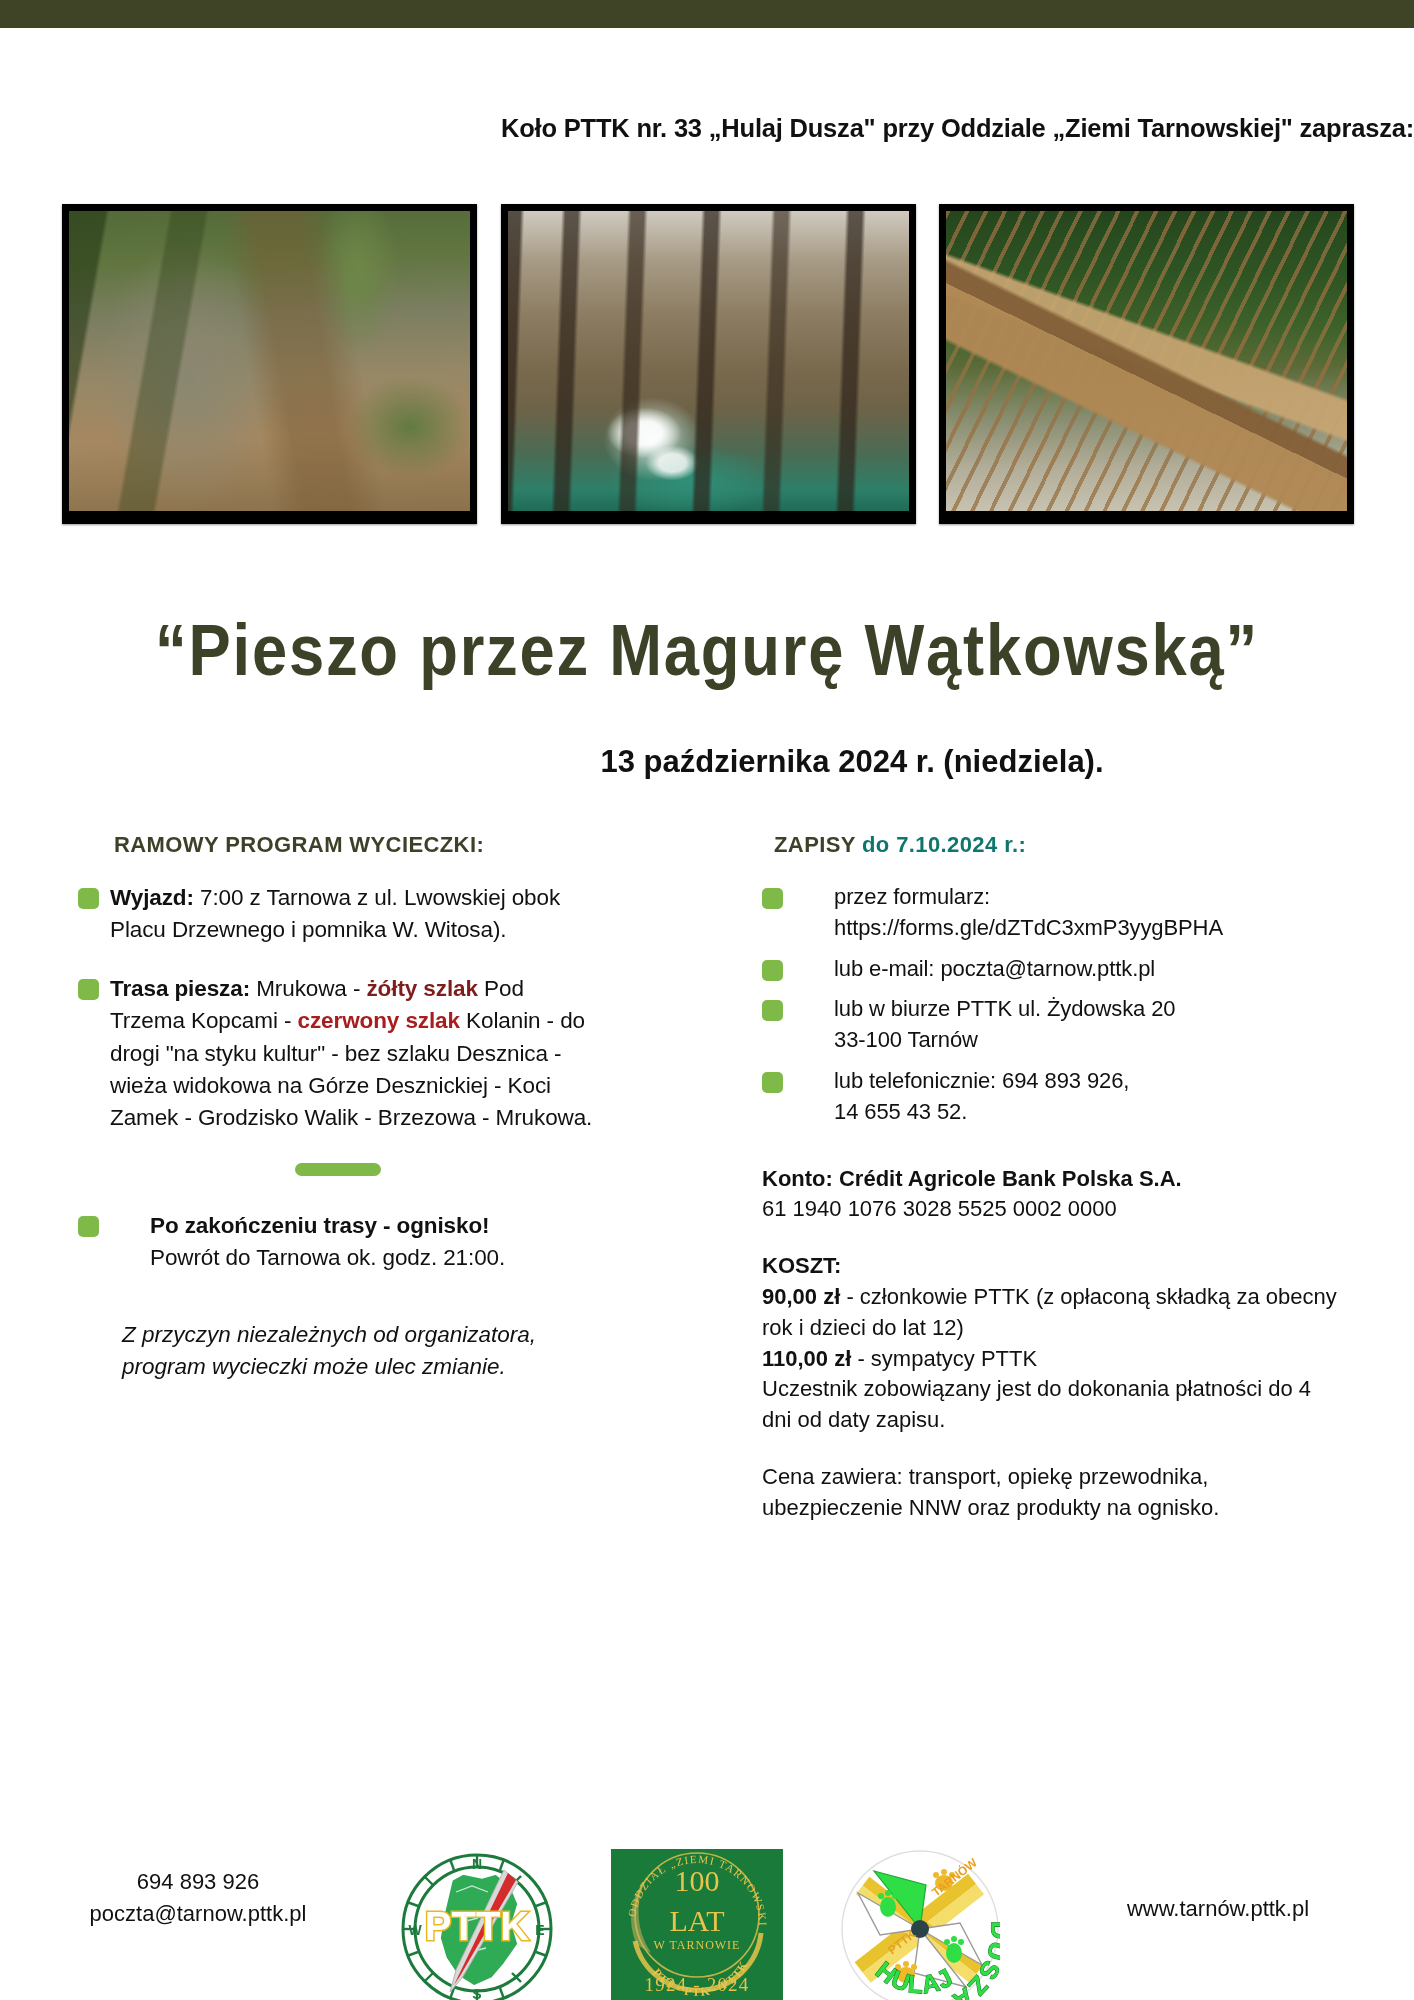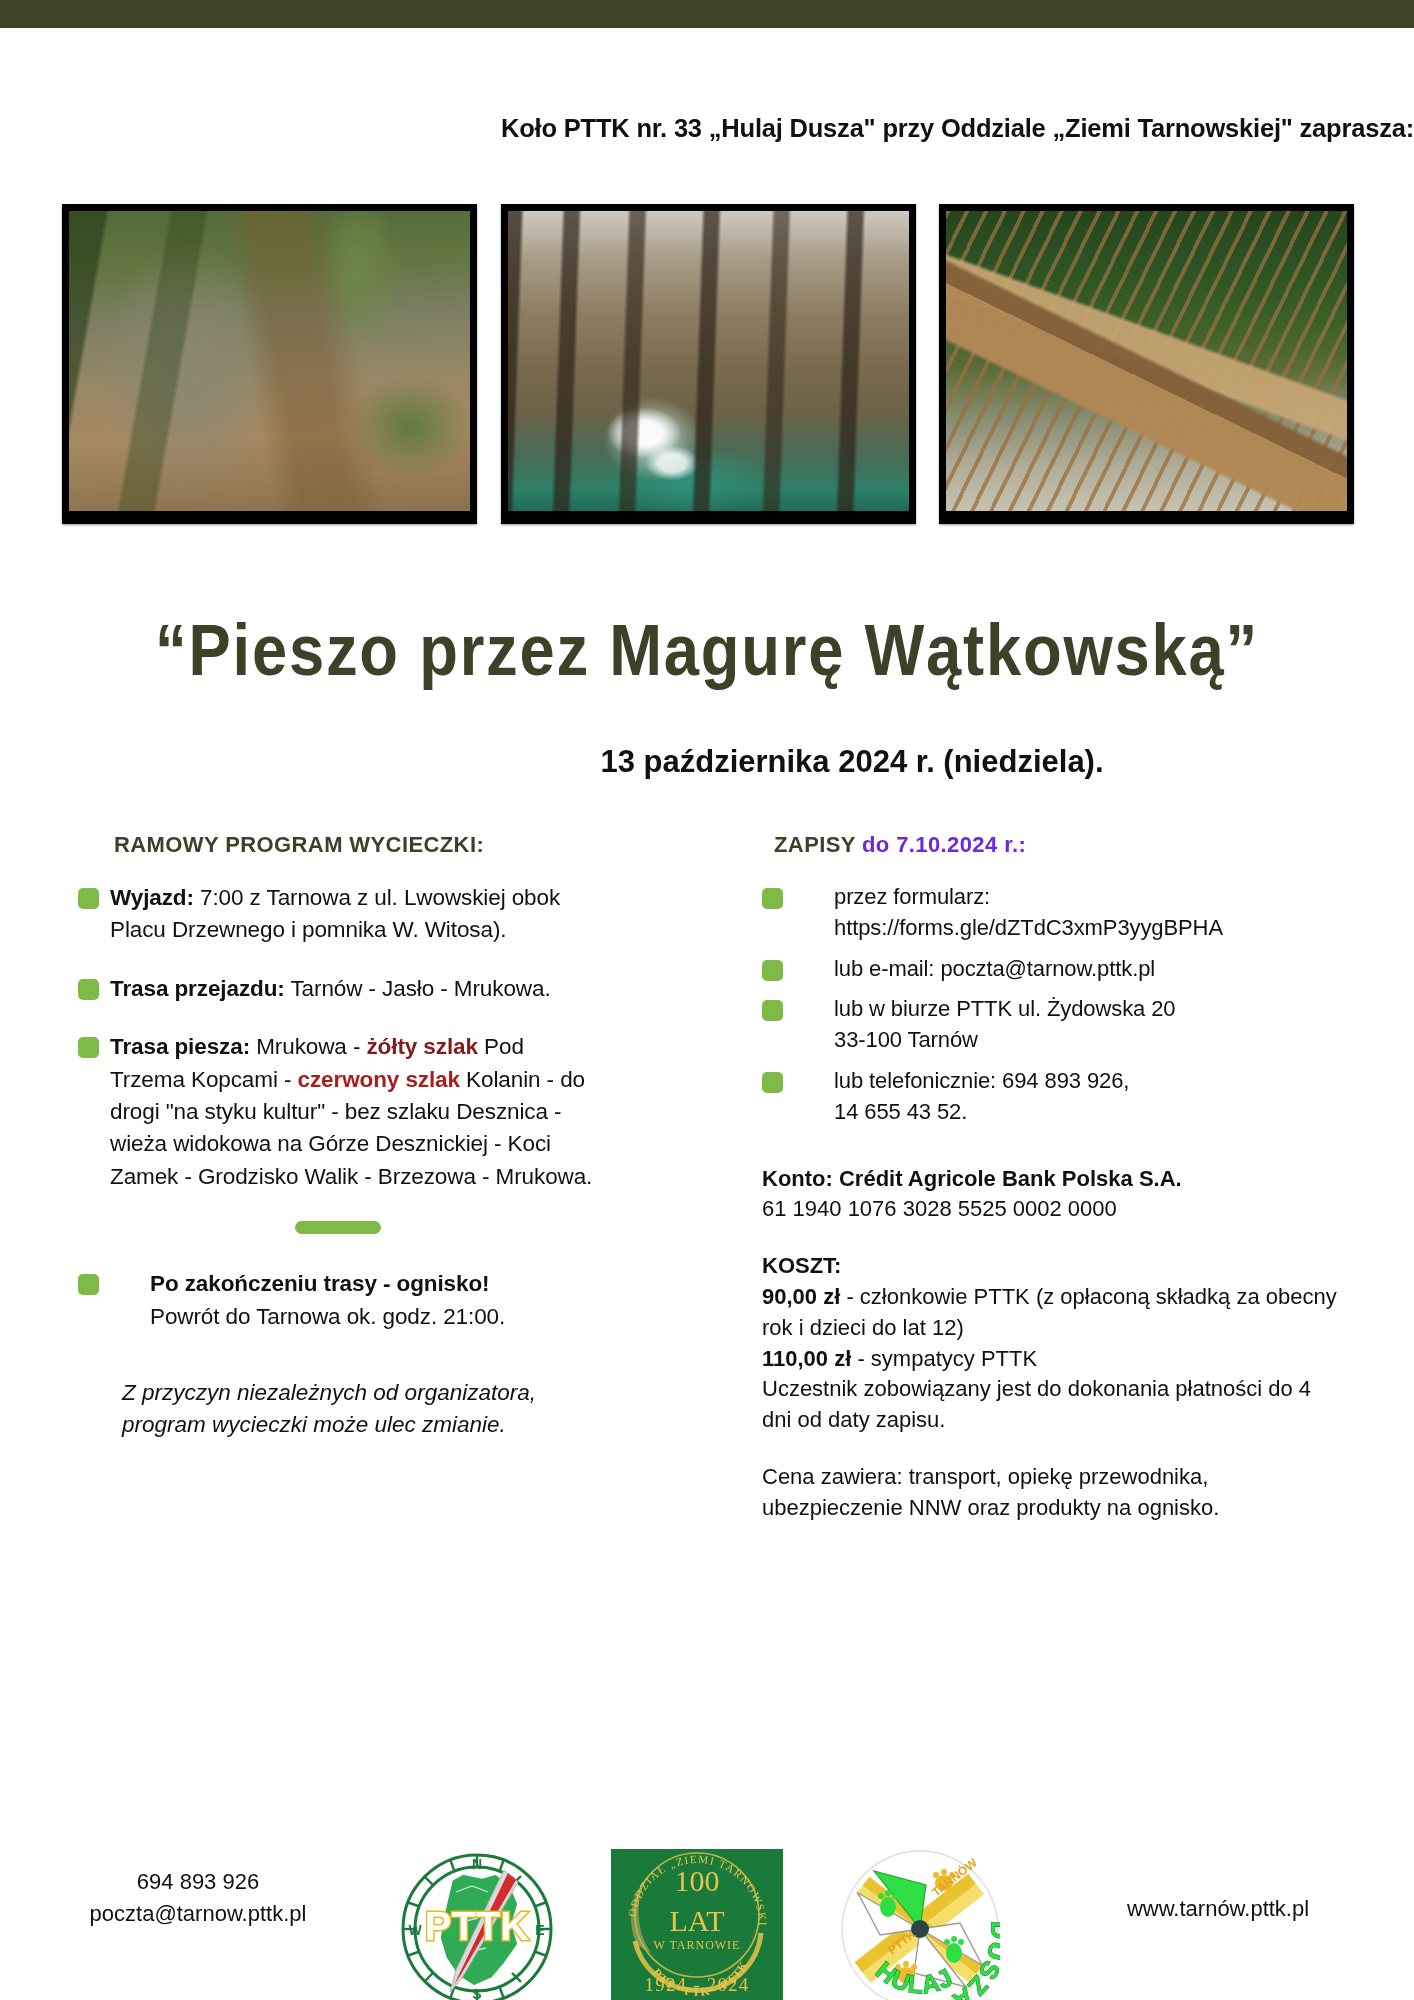--- a/index.html
+++ b/index.html
@@ -115,21 +115,21 @@
   }
   .col-right{
     position:absolute;top:818px;left:762px;width:580px;
   }
 
   .sec-head{
     font-size:22px;font-weight:bold;color:#3c4228;
     letter-spacing:.4px;margin:0 0 24px 36px;
   }
   .sec-head.right{margin-left:12px;}
-  .sec-head .blk{color:#6d28d9;}
+  .sec-head .blk{color:#0f766e;}
 
   .item{
     display:flex;align-items:flex-start;
     margin-bottom:26px;
   }
   .item.tight{margin-bottom:10px;gap:40px;}
   .bullet{
     flex:0 0 auto;
     width:21px;height:21px;border-radius:5px;
     background:#7fb948;
@@ -209,24 +209,20 @@
 
   <div class="col-left">
 
     <div class="sec-head">RAMOWY PROGRAM WYCIECZKI:</div>
 
     <div class="item">
       <div class="bullet"></div>
       <div class="itxt"><span class="b">Wyjazd:</span><span> 7:00 z Tarnowa z ul. Lwowskiej obok Placu Drzewnego i pomnika W. Witosa).</span></div>
     </div>
 
-    <div class="item">
-      <div class="bullet"></div>
-      <div class="itxt"><span class="b">Trasa przejazdu:</span><span> Tarnów - Jasło - Mrukowa.</span></div>
-    </div>
 
     <div class="item">
       <div class="bullet"></div>
       <div class="itxt"><span class="b">Trasa piesza:</span><span id="route-rich"><span> Mrukowa - </span><span class="yellow">żółty szlak</span><span> Pod Trzema Kopcami - </span><span class="red">czerwony szlak</span><span> Kolanin - do drogi "na styku kultur" - bez szlaku Desznica - wieża widokowa na Górze Desznickiej - Koci Zamek - Grodzisko Walik - Brzezowa - Mrukowa.</span></span></div>
     </div>
 
 
     <div class="divider"></div>
 
     <div class="item tight">

